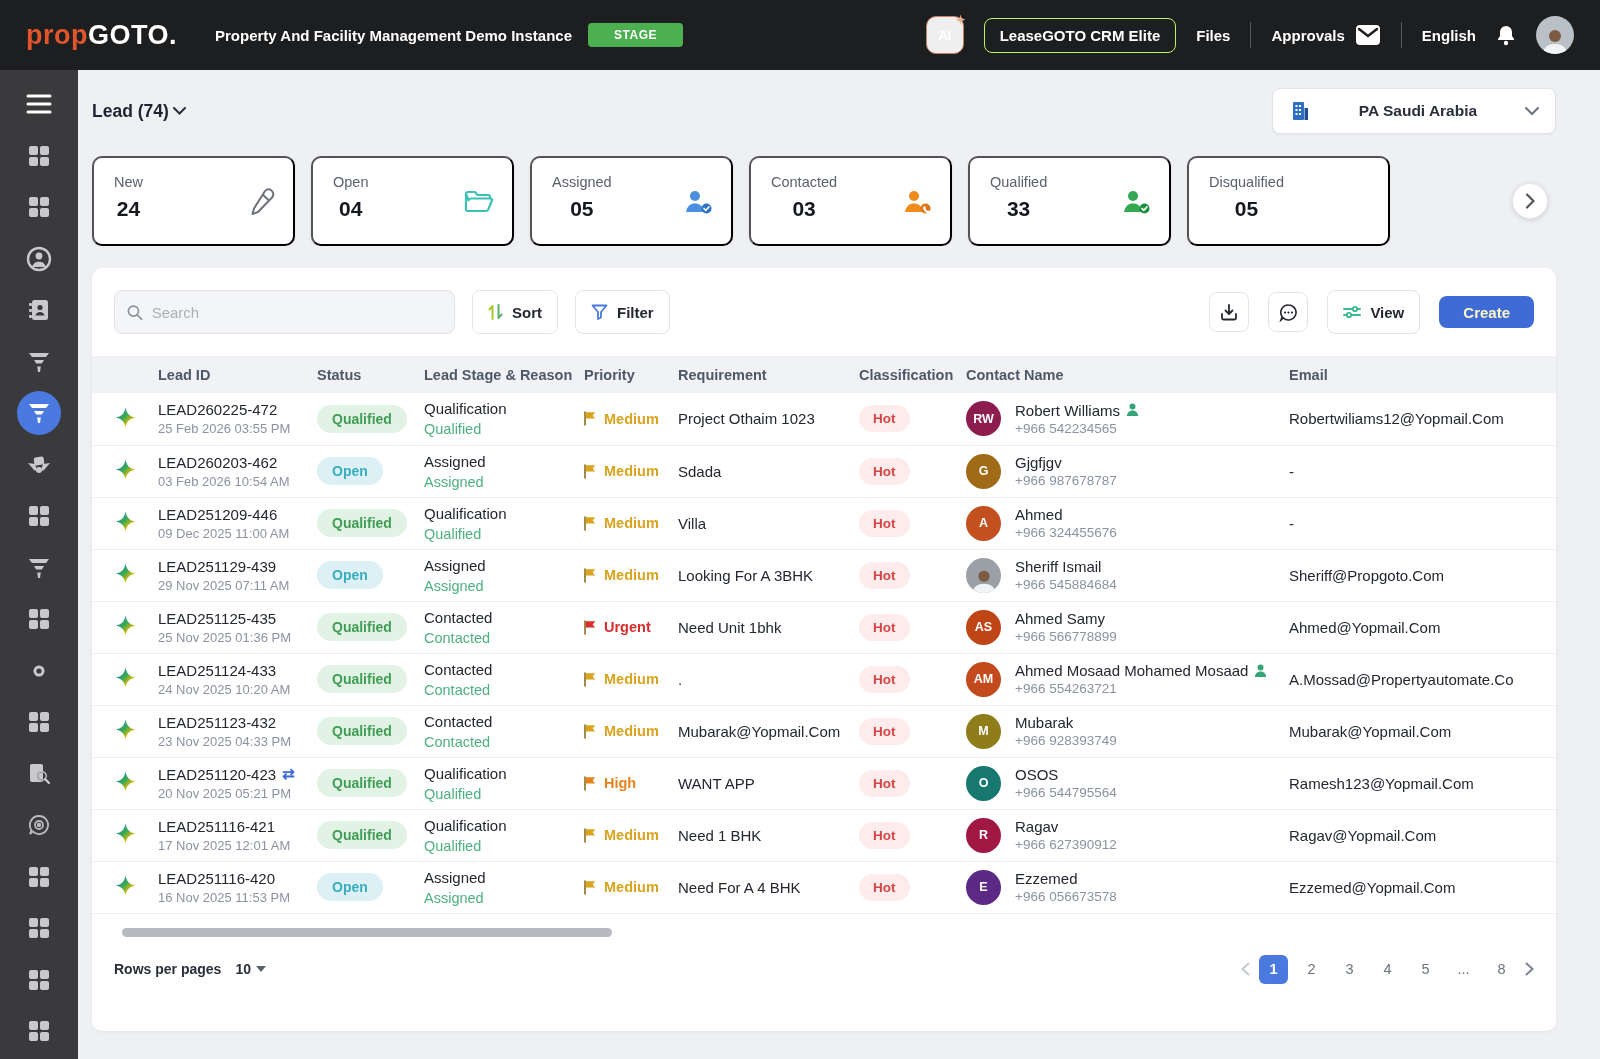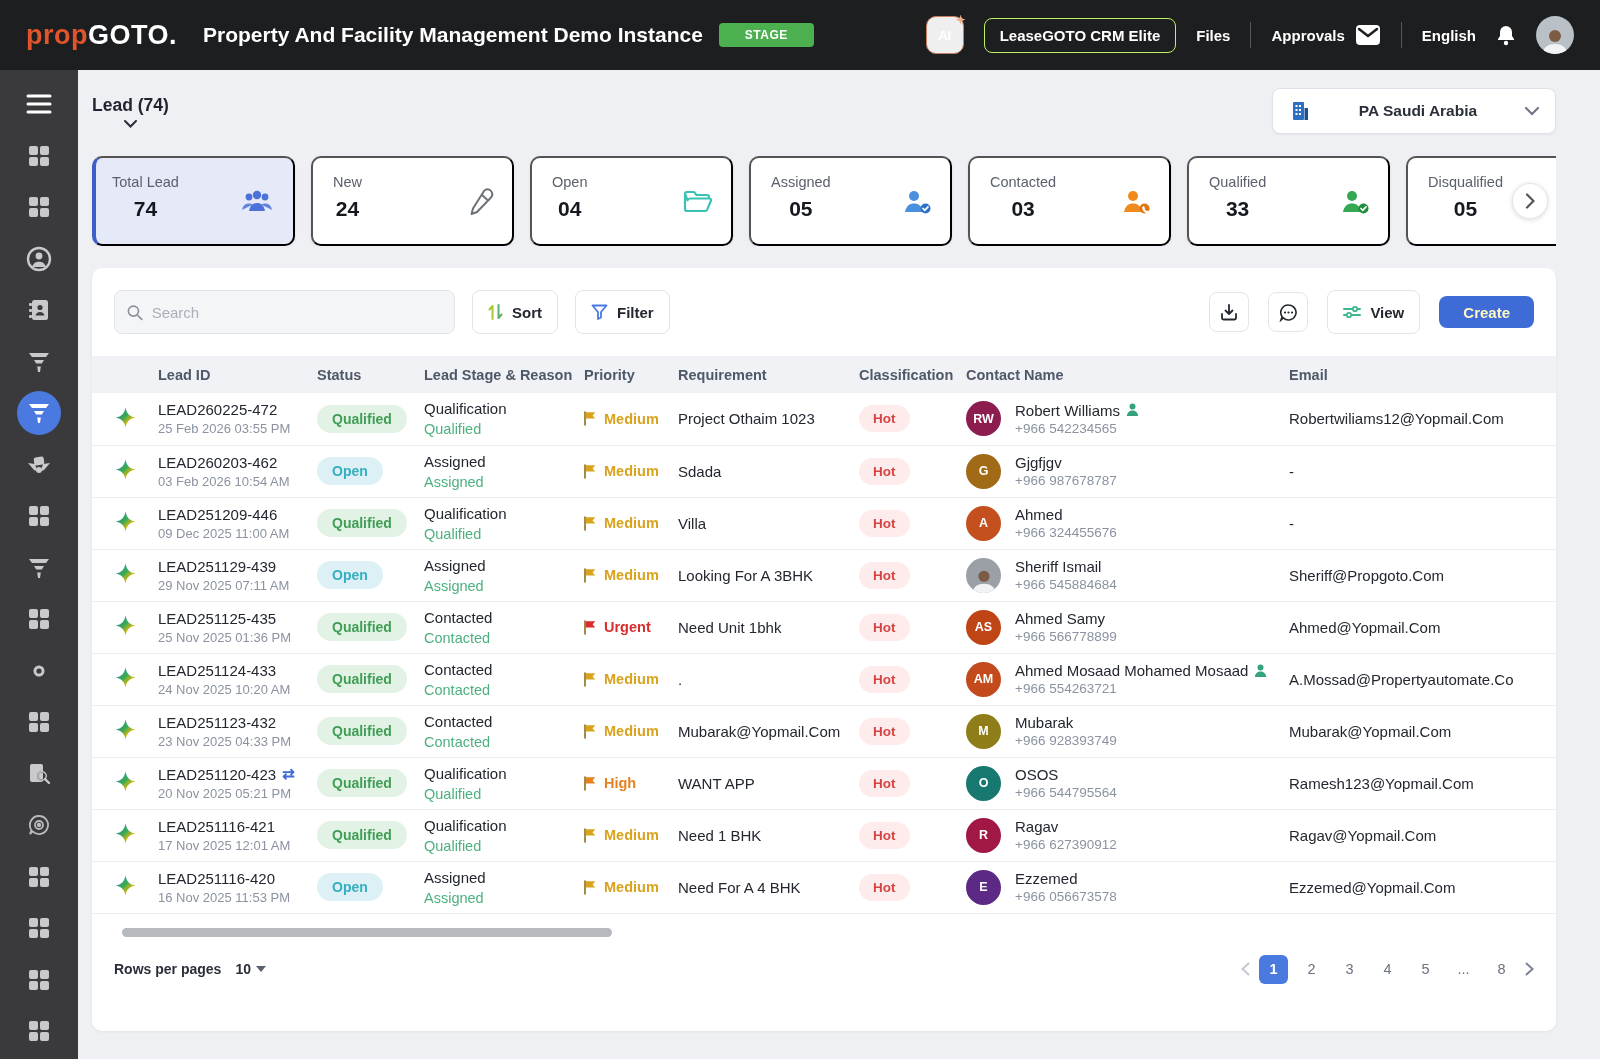--- a/index.html
+++ b/index.html
@@ -3,42 +3,42 @@
 <meta charset="utf-8">
 <style>
   * { margin:0; padding:0; box-sizing:border-box; }
   html,body { width:1600px; height:1059px; font-family:"Liberation Sans", sans-serif; background:#eef0f3; overflow:hidden; }
 
   
   .header { position:fixed; top:0; left:0; width:1600px; height:70px; background:#1d1e20; display:flex; align-items:center; padding:0 26px; z-index:20; }
   .logo { font-size:27px; font-weight:bold; letter-spacing:.5px; white-space:nowrap; }
   .logo .lp { color:#e0552b; font-weight:600; }
   .logo .lm { color:#fff; font-weight:800; }
-  .header-subtitle { color:#fff; font-size:21px; font-weight:700; margin-left:26px; white-space:nowrap; }
+  .header-subtitle { color:#fff; font-size:15px; font-weight:700; margin-left:38px; white-space:nowrap; }
   .stage-badge { background:#4caf50; color:#fff; font-size:12px; font-weight:700; padding:5px 26px; border-radius:4px; margin-left:16px; letter-spacing:.5px; }
   .header-right { margin-left:auto; display:flex; align-items:center; gap:20px; }
   .ai-chip { width:38px; height:38px; border:1.5px solid #c87f5f; border-radius:10px; position:relative; display:flex; align-items:center; justify-content:center; color:#fff; font-size:13px; font-weight:700; }
   .ai-chip .spark { position:absolute; top:-4px; right:-3px; color:#e8b08a; font-size:12px; }
   .crm-btn { border:1px solid #bef264; border-radius:8px; color:#fff; font-size:15px; font-weight:700; padding:8px 15px; background:transparent; white-space:nowrap; }
   .hdr-link { color:#fff; font-size:15px; font-weight:700; background:none; border:none; }
   .hdr-divider { width:1px; height:26px; background:#56585c; }
   .approvals-wrap { display:flex; align-items:center; gap:10px; }
   .icon-btn { background:none; border:none; display:flex; align-items:center; }
   .avatar-hdr { width:38px; height:38px; border-radius:50%; background:#b9c0c6; overflow:hidden; display:flex; align-items:flex-end; justify-content:center; }
 
   
   .sidebar { position:fixed; top:70px; left:0; width:78px; height:989px; background:#3a3a3d; z-index:15; display:flex; flex-direction:column; align-items:center; padding-top:12px; }
   .side-item { width:44px; height:44px; margin-bottom:7.5px; display:flex; align-items:center; justify-content:center; border-radius:50%; background:transparent; border:none; flex:0 0 auto; }
   .side-item.active { background:#4a7ae0; }
   .side-item svg { display:block; }
 
   
   .main { position:absolute; top:70px; left:78px; width:1522px; height:989px; padding:18px 44px 0 14px; }
   .title-row { display:flex; align-items:center; }
-  .page-title { font-size:17.5px; font-weight:700; color:#1f2430; display:flex; align-items:center; gap:4px;flex-direction:column; }
+  .page-title { font-size:17.5px; font-weight:700; color:#1f2430; display:flex; align-items:center; gap:4px; }
   .prop-select { margin-left:auto; width:284px; height:46px; background:#fff; border:1px solid #dfe2e8; border-radius:8px; display:flex; align-items:center; padding:0 16px; gap:12px; box-shadow:0 1px 2px rgba(20,30,60,.05); }
   .prop-select .name { font-size:15.5px; font-weight:700; color:#2a2f3a; flex:1; }
 
   
   .stats-row { position:relative; margin-top:22px; display:flex; gap:16px; overflow:hidden; width:1464px; }
   .stat-card { flex:0 0 203px; height:90px; background:#fff; border-radius:10px; box-shadow:0 1px 3px rgba(25,35,65,.07); padding:16px 18px 0 20px; display:flex; justify-content:space-between; }
   .stat-card.active { background:#e5e9f8; border-left:4px solid #3f5ec7; padding-left:16px; }
   .stat-label { font-size:14.5px; color:#5b616c; }
   .stat-value { font-size:21px; font-weight:700; color:#15181e; margin-top:7px; }
   .stat-icon { margin-top:14px; }
@@ -318,31 +318,20 @@
           </g>
         </svg>
       <span class="name">PA Saudi Arabia</span>
       <svg width="14" height="9" viewBox="0 0 14 9">
           <path d="M1 1l6 6 6-6" stroke="#6b7280" stroke-width="2" fill="none" stroke-linecap="round"></path>
         </svg>
     </button>
   </div>
 
   <div class="stats-row">
-    <button class="stat-card active">
-      <span><span class="stat-label">Total Lead</span><div class="stat-value">74</div></span>
-      <span class="stat-icon"><svg width="36" height="26" viewBox="0 0 36 26" fill="#4a72d8">
-            <circle cx="10" cy="9" r="3.4"></circle>
-            <circle cx="26" cy="9" r="3.4"></circle>
-            <circle cx="18" cy="7" r="4.2"></circle>
-            <path d="M3 22c.8-4.5 3.5-6.5 7-6.5 1.4 0 2.7.3 3.8 1" opacity=".85"></path>
-            <path d="M33 22c-.8-4.5-3.5-6.5-7-6.5-1.4 0-2.7.3-3.8 1" opacity=".85"></path>
-            <path d="M10 23c1-5.5 4-8 8-8s7 2.5 8 8z"></path>
-          </svg></span>
-    </button>
     <button class="stat-card">
       <span><span class="stat-label">New</span><div class="stat-value">24</div></span>
       <span class="stat-icon"><svg width="26" height="30" viewBox="0 0 26 30" fill="none" stroke="#6d7278" stroke-width="2">
             <path d="M16 3c2-2.5 5-2.5 7 0s1.6 4.6 0 6.5L9 24l-5.5 2L5 20.5z" stroke-linejoin="round"></path>
             <path d="M13.5 6.5l6 5.5"></path>
           </svg></span>
     </button>
     <button class="stat-card">
       <span><span class="stat-label">Open</span><div class="stat-value">04</div></span>
       <span class="stat-icon"><svg width="30" height="26" viewBox="0 0 30 26" fill="none" stroke="#3cc2b4" stroke-width="2.2" stroke-linejoin="round">

